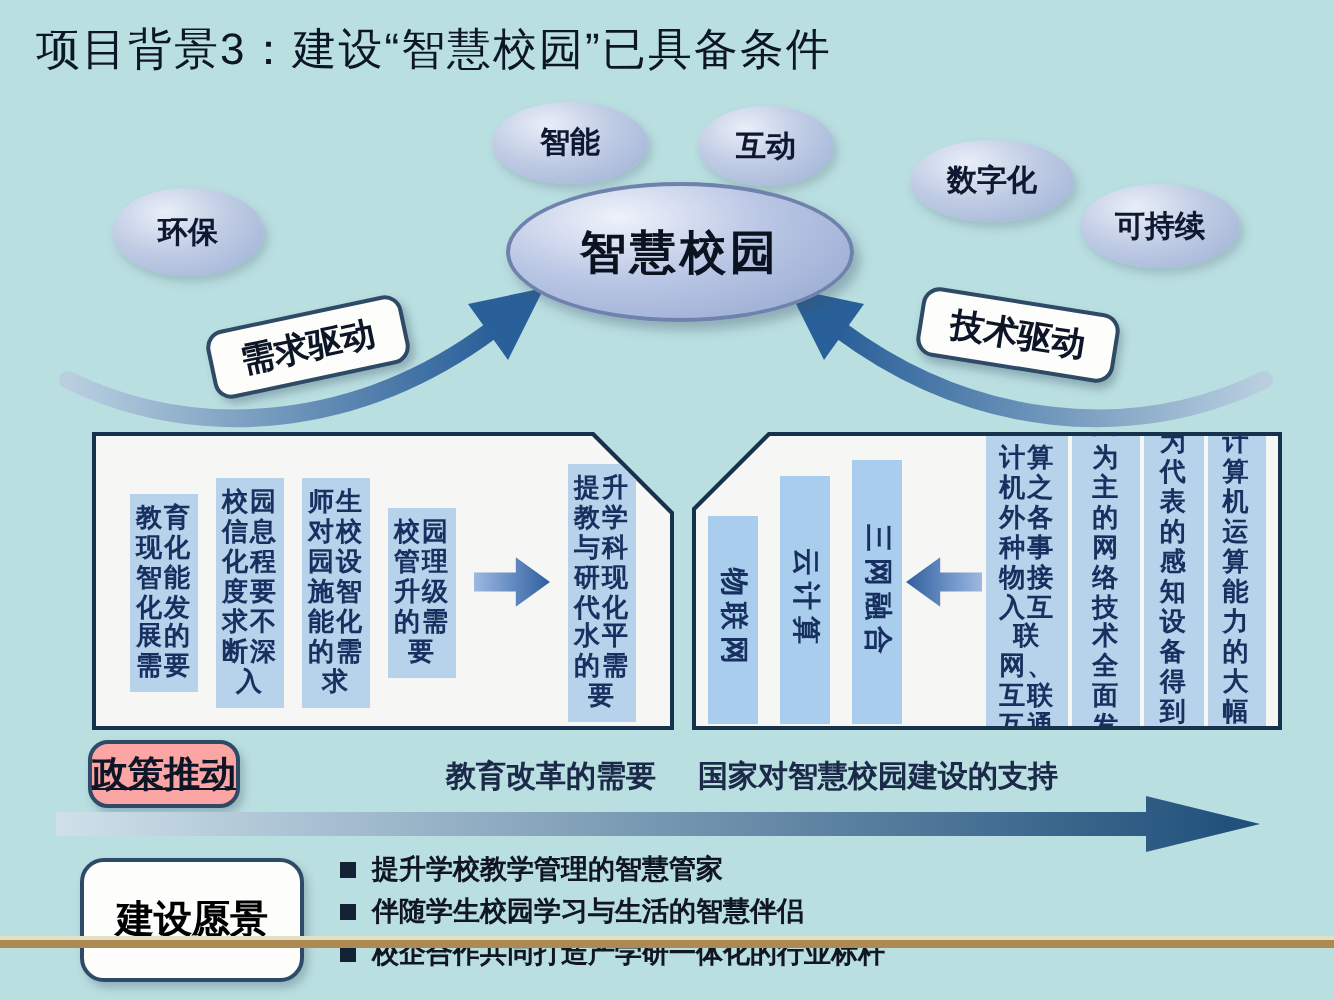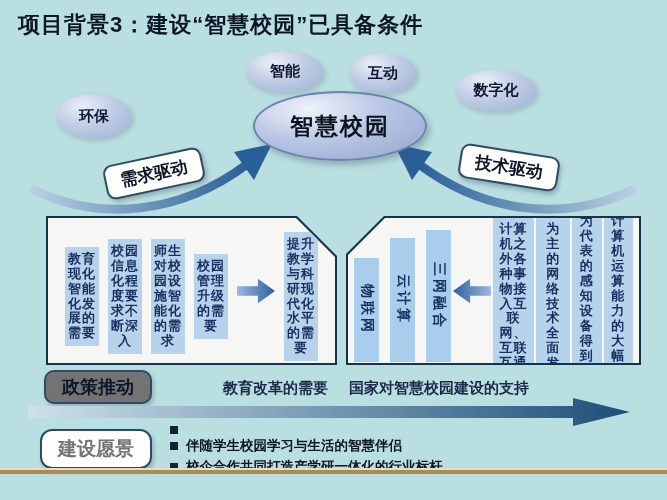--- a/index.html
+++ b/index.html
@@ -8,21 +8,21 @@
     --bar_fill:#a9cdec;
     --arrow_dark:#1f4e79;
     --accent_border:#2e4a66;
     --text_dark:#101722;
     --col_text:#17305f;
   }
   *{margin:0;padding:0;box-sizing:border-box;}
   body{font-family:"Liberation Sans",sans-serif;}
   .slide{position:relative;width:667px;height:500px;overflow:hidden;
          background:var(--background);color:var(--text_dark);}
-  .title{position:absolute;left:18px;top:10px;font-size:22px;font-weight:700;
+  .title{position:absolute;left:18px;top:10px;font-size:22px;font-weight:400;
          letter-spacing:1px;color:#0d1626;}
   
   .bubble{position:absolute;display:flex;align-items:center;justify-content:center;
           border-radius:50%;font-weight:800;font-size:15px;color:#0e1830;
           background:radial-gradient(ellipse at 35% 28%,#e9eef8 0%,#c0cce4 45%,#9cafd4 100%);
           box-shadow:2px 3px 5px rgba(70,90,110,.25);}
   .b0{left:56px;top:94px;width:76px;height:44px;}
   .b1{left:141px;top:71px;width:74px;height:43px;}
   .b2{left:246px;top:51px;width:78px;height:41px;}
   .b3{left:349px;top:53px;width:68px;height:40px;}
@@ -55,47 +55,48 @@
   .vcol{background:var(--column_fill);color:var(--col_text);font-weight:800;font-size:13px;
         line-height:1.15;white-space:pre-line;text-align:center;padding:5px 3px;
         letter-spacing:1px;margin-top:12px;}
   .bars{display:flex;align-items:flex-end;gap:11px;margin-top:10px;}
   .bar{background:var(--bar_fill);width:25px;display:flex;align-items:center;justify-content:center;}
   .bar-1{height:104px;} .bar-2{height:124px;} .bar-3{height:132px;}
   .bar span{writing-mode:vertical-rl;text-orientation:sideways;font-weight:800;
         color:var(--col_text);font-size:14px;letter-spacing:3px;}
   .blockarrow{flex:0 0 auto;}
   
-  .policy-tag{position:absolute;left:44px;top:370px;background:#737373;
-        border:2px solid var(--accent_border);border-radius:10px;padding:3px 16px;
-        font-size:18px;font-weight:800;color:#0d1626;box-shadow:2px 3px 4px rgba(60,80,100,.3);}
+  .policy-tag{position:absolute;left:44px;top:370px;background:#fca5a5;
+        border:2px solid var(--accent_border);border-radius:10px;padding:3px 0;
+        font-size:18px;font-weight:800;color:#0d1626;box-shadow:2px 3px 4px rgba(60,80,100,.3);text-decoration:underline;}
   .policy-item{position:absolute;top:379px;font-size:15px;font-weight:800;color:#1c2a4a;}
   .policy-item-1{left:223px;}
   .policy-item-2{left:349px;}
   .bigarrow{position:absolute;left:28px;top:396px;}
   .vision-tag{position:absolute;left:40px;top:429px;background:#fdfdfb;
-        border:2px solid var(--accent_border);border-radius:12px;padding:5px 16px;
-        font-size:19px;font-weight:800;color:#737373;box-shadow:2px 3px 4px rgba(60,80,100,.3);}
+        border:2px solid var(--accent_border);border-radius:12px;padding:16px 16px;
+        font-size:19px;font-weight:800;color:#000000;box-shadow:2px 3px 4px rgba(60,80,100,.3);}
   .vision-list{position:absolute;left:170px;top:426px;display:flex;flex-direction:column;gap:3px;}
   .bullet-row{display:flex;align-items:center;gap:8px;font-size:13.5px;font-weight:800;color:#101722;}
   .bullet-sq{width:8px;height:8px;background:#142238;flex:0 0 auto;}
   .divider-a{position:absolute;left:0;top:468px;width:667px;height:2px;background:#dfe0c6;}
   .divider-b{position:absolute;left:0;top:470px;width:667px;height:4px;background:#ac8a52;}
 </style>
 </head>
 <body>
 
 <div class="slide">
 
   <h1 class="title">项目背景3：建设“智慧校园”已具备条件</h1>
 
   <div class="bubble b0">环保</div>
   <div class="bubble b2">智能</div>
   <div class="bubble b3">互动</div>
   <div class="bubble b4">数字化</div>
+  <div class="bubble b5">可持续</div>
 
   <svg class="swoosh-layer" width="667" height="240">
     <defs>
       <linearGradient id="swL" x1="0" y1="0" x2="1" y2="0">
         <stop offset="0" stop-color="#b9cfe0"></stop>
           <stop offset="1" stop-color="#2a6099"></stop>
       </linearGradient>
       <linearGradient id="swR" x1="1" y1="0" x2="0" y2="0">
         <stop offset="0" stop-color="#b9cfe0"></stop>
           <stop offset="1" stop-color="#2a6099"></stop>
@@ -231,20 +232,21 @@
           <stop offset="1" stop-color="#1d4e79"></stop>
     </linearGradient>
       </defs>
     <polygon points="0,10 545,10 545,2 602,16 545,30 545,22 0,22" fill="url(#ga3)"></polygon>
   </svg>
 
   <div class="vision-tag">建设愿景</div>
   <div class="vision-list">
     <div class="bullet-row">
       <span class="bullet-sq"></span>
+      <span>提升学校教学管理的智慧管家</span>
     </div>
     <div class="bullet-row">
       <span class="bullet-sq"></span>
       <span>伴随学生校园学习与生活的智慧伴侣</span>
     </div>
     <div class="bullet-row">
       <span class="bullet-sq"></span>
       <span>校企合作共同打造产学研一体化的行业标杆</span>
     </div>
   </div>

